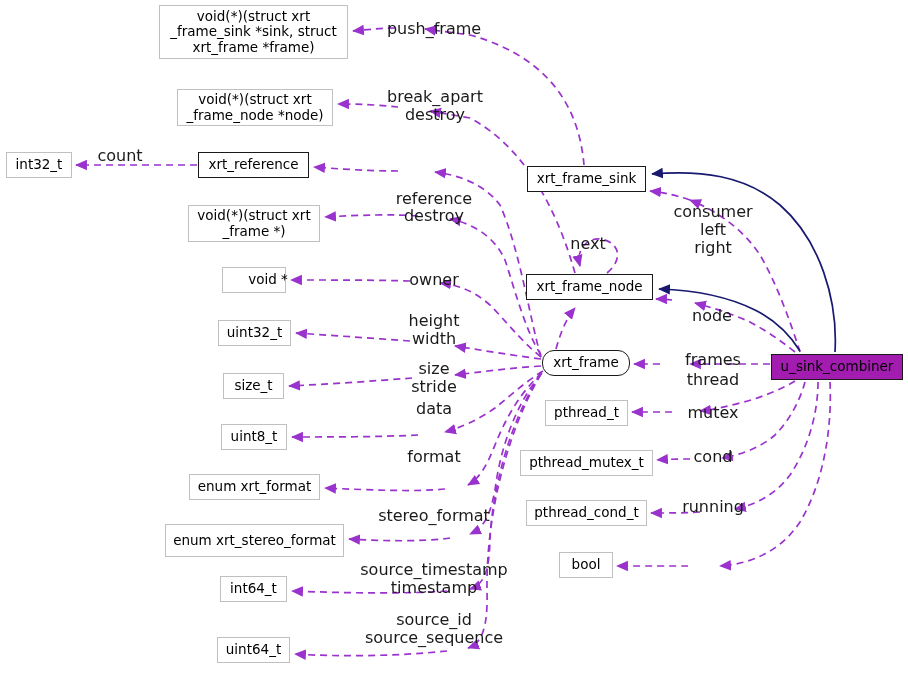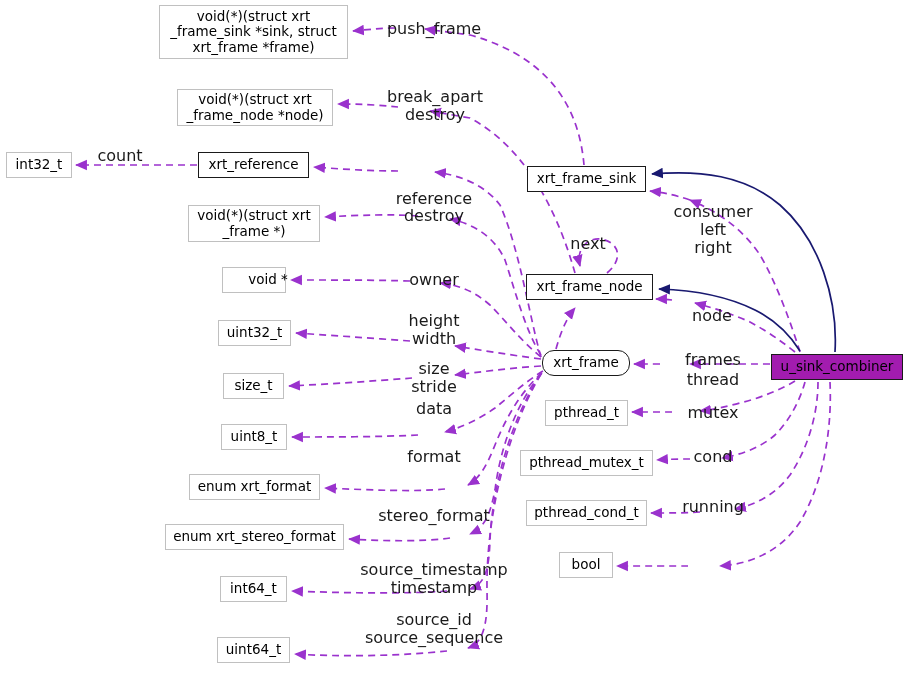--- a/index.html
+++ b/index.html
@@ -120,21 +120,21 @@
   <div class="node plain" style="left:222px;top:267px;width:64px;height:26px;padding-left:28px;">void *</div>
 
   <div class="node plain" style="left:218px;top:320px;width:73px;height:26px;">uint32_t</div>
 
   <div class="node plain" style="left:223px;top:373px;width:61px;height:26px;">size_t</div>
 
   <div class="node plain" style="left:221px;top:424px;width:66px;height:26px;">uint8_t</div>
 
   <div class="node plain" style="left:189px;top:474px;width:131px;height:26px;">enum xrt_format</div>
 
-  <div class="node plain" style="left:165px;top:524px;width:179px;height:26px;text-align:right;">enum xrt_stereo_format</div>
+  <div class="node plain" style="left:165px;top:524px;width:179px;height:33px;text-align:right;">enum xrt_stereo_format</div>
 
   <div class="node plain" style="left:220px;top:576px;width:67px;height:26px;">int64_t</div>
 
   <div class="node plain" style="left:217px;top:637px;width:73px;height:26px;">uint64_t</div>
 
   <div class="node strong" style="left:527px;top:166px;width:119px;height:26px;">xrt_frame_sink</div>
 
   <div class="node strong" style="left:526px;top:274px;width:127px;height:26px;">xrt_frame_node</div>
 
   <div class="node strong" style="left:542px;top:350px;width:88px;height:26px;border-radius:12px;">xrt_frame</div>

